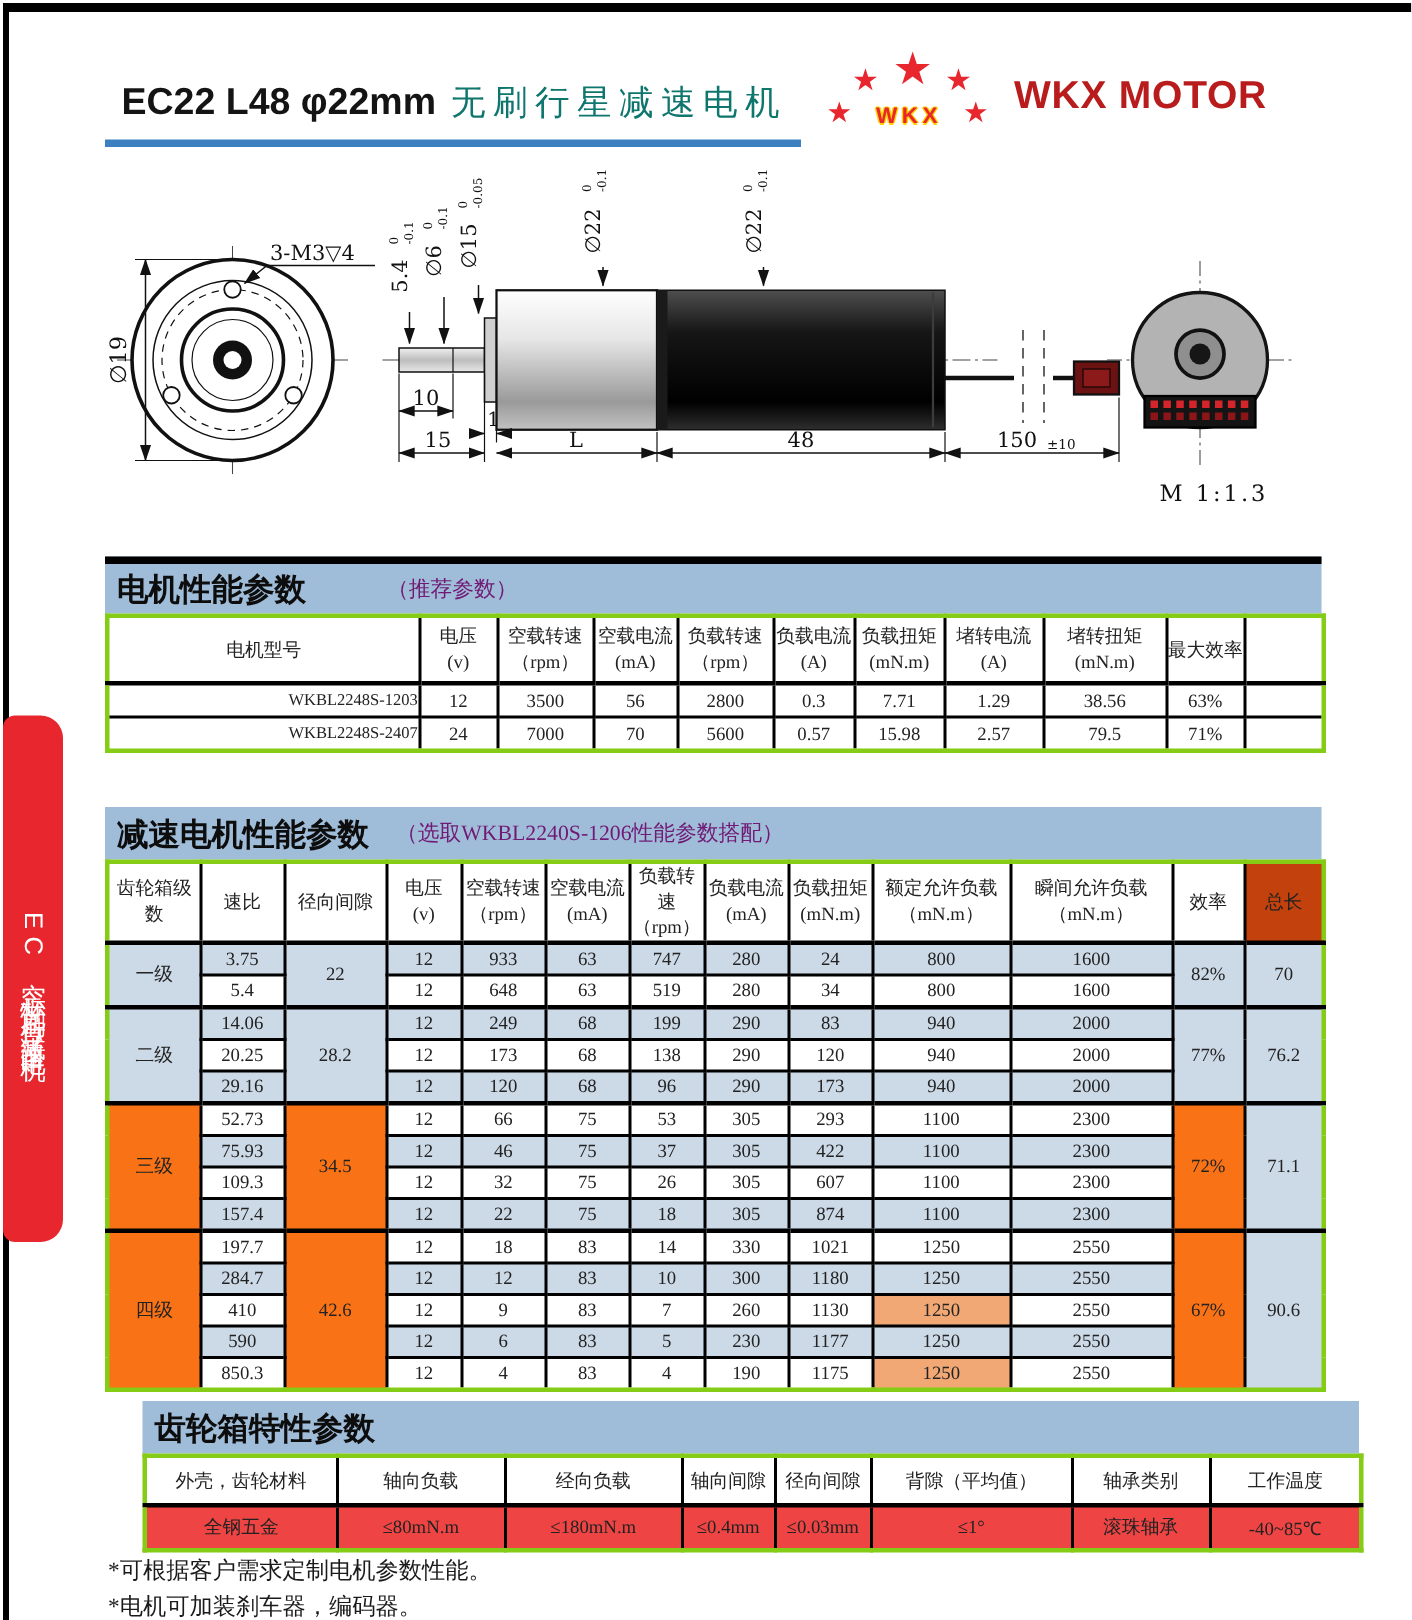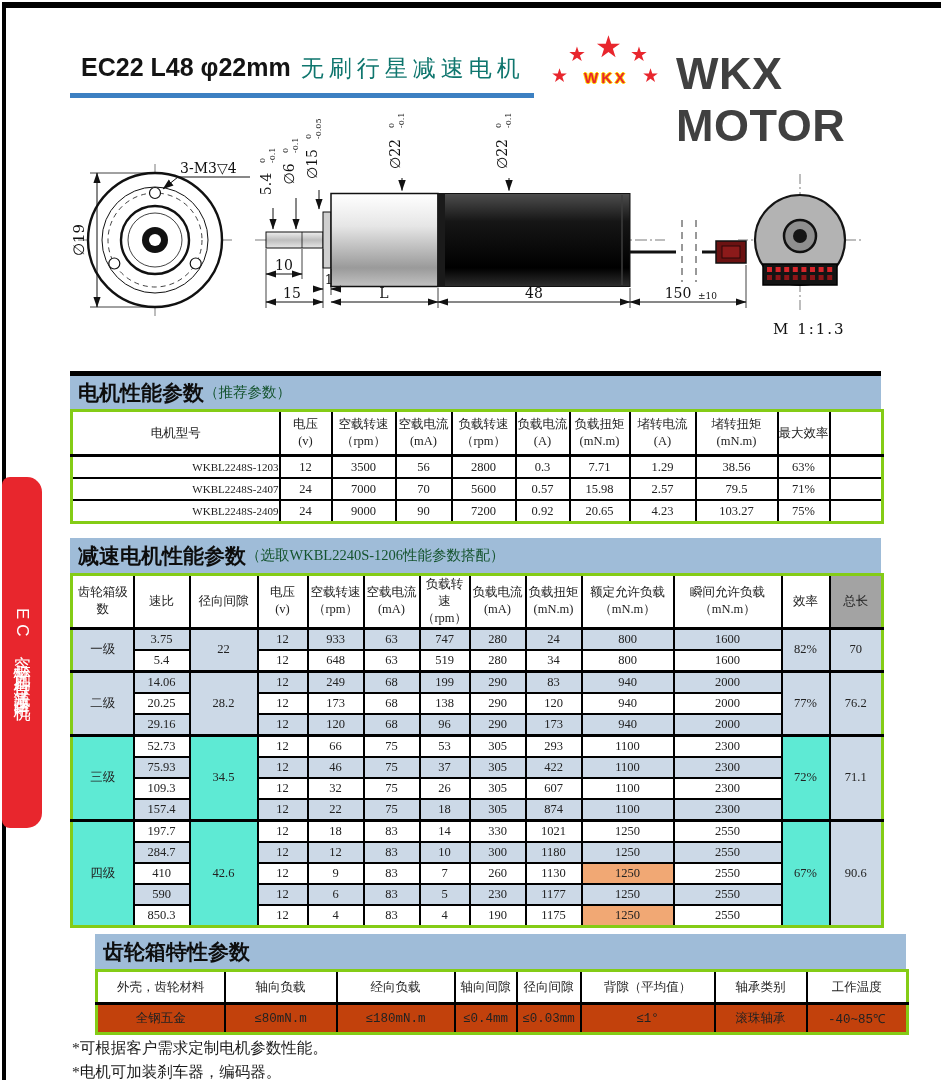--- a/index.html
+++ b/index.html
@@ -22,43 +22,43 @@
   .logo .st{position:absolute;color:#e8262d;line-height:1;}
   .logo .s1{left:37px;top:-4px;font-size:30px;}
   .logo .s2{left:10px;top:8px;font-size:20px;}
   .logo .s3{left:72px;top:8px;font-size:20px;}
   .logo .s4{left:-7px;top:30px;font-size:19px;}
   .logo .s5{left:84px;top:30px;font-size:19px;}
   .logo .wkx{position:absolute;left:26px;top:33px;font-family:"Liberation Sans",sans-serif;
              font-weight:bold;font-size:15px;letter-spacing:3px;color:#e8262d;
              text-shadow:1px 0 #ffd200,-1px 0 #ffd200,0 1px #ffd200,0 -1px #ffd200;}
   .brand{position:absolute;left:676px;top:48px;font-family:"Liberation Sans",sans-serif;
-         font-weight:800;font-size:45px;color:#404040;letter-spacing:0.5px;}
+         font-weight:800;font-size:26px;color:#b91c1c;letter-spacing:0.5px;}
   
   .drawing{position:absolute;left:70px;top:112px;width:860px;height:255px;}
   .drawing text{font-family:"DejaVu Serif",serif;fill:#111;}
   
   .tblwrap{position:absolute;left:70px;width:811px;}
   #t1{top:371px;} #t2{top:538px;} #t3{top:934px;margin-left:25px;}
   .banner{background:#9fbcd8;height:35px;display:flex;align-items:baseline;padding-left:8px;box-sizing:border-box;}
-  #t1 .banner{border-top:5px solid #000;height:38px;}
+  #t1 .banner{border-top:5px solid #000;height:38px;gap:36px;}
   .banner .bt{font-size:21px;font-weight:bold;color:#0d0d0d;align-self:center;}
-  .banner .bs{font-size:14.5px;color:#14532d;align-self:center;margin-left:0;}
+  .banner .bs{font-size:14.5px;color:#701a75;align-self:center;margin-left:18px;}
   table{border-collapse:collapse;table-layout:fixed;width:811px;border:3px solid #84cc16;}
   th,td{border:2px solid #000;text-align:center;vertical-align:middle;
         font-size:12.5px;font-weight:normal;padding:0;color:#222;}
   .hl,.hu{display:block;line-height:1.35;}
   .hu:empty{display:none;}
   #t1 th{height:42px;} #t1 td{height:20px;}
   #t1 td.model{font-size:11px;text-align:right;}
   #t2 th{height:36px;} #t2 td{height:19px;}
-  #t3 th{height:30px;} #t3 td{height:27px;background:#c2410c;font-family:Liberation Mono, monospace;}
+  #t3 th{height:30px;} #t3 td{height:27px;background:#ef4444;}
   tr.blue td{background:#ccd9e7;}
-  td.grp{background:#5eead4;}
-  td.tot{background:#ccd9e7;} th.tot{background:#a3a3a3;margin-left:20px;}
+  td.grp{background:#f97316;}
+  td.tot{background:#ccd9e7;} th.tot{background:#c2410c;margin-left:20px;}
   td.org{background:#f1a874;}
   tr.gsep td{border-top:3px solid #000;}
   thead th{border-bottom:3px solid #000;}
   
   .notes{position:absolute;left:72px;top:1036px;font-size:15.5px;line-height:24px;color:#1a1a1a;}
 </style>
 </head>
 <body>
 
 <div class="page">
@@ -329,33 +329,20 @@
           <td>7000</td>
           <td>70</td>
           <td>5600</td>
           <td>0.57</td>
           <td>15.98</td>
           <td>2.57</td>
           <td>79.5</td>
           <td>71%</td>
           <td></td>
         </tr>
-        <tr>
-          <td class="model">WKBL2248S-2409</td>
-          <td>24</td>
-          <td>9000</td>
-          <td>90</td>
-          <td>7200</td>
-          <td>0.92</td>
-          <td>20.65</td>
-          <td>4.23</td>
-          <td>103.27</td>
-          <td>75%</td>
-          <td></td>
-        </tr>
       </tbody>
     </table>
   </div>
 
   <div class="tblwrap" id="t2">
     <div class="banner">
       <span class="bt">减速电机性能参数</span>
       <span class="bs">（选取WKBL2240S-1206性能参数搭配）</span>
     </div>
     <table>

